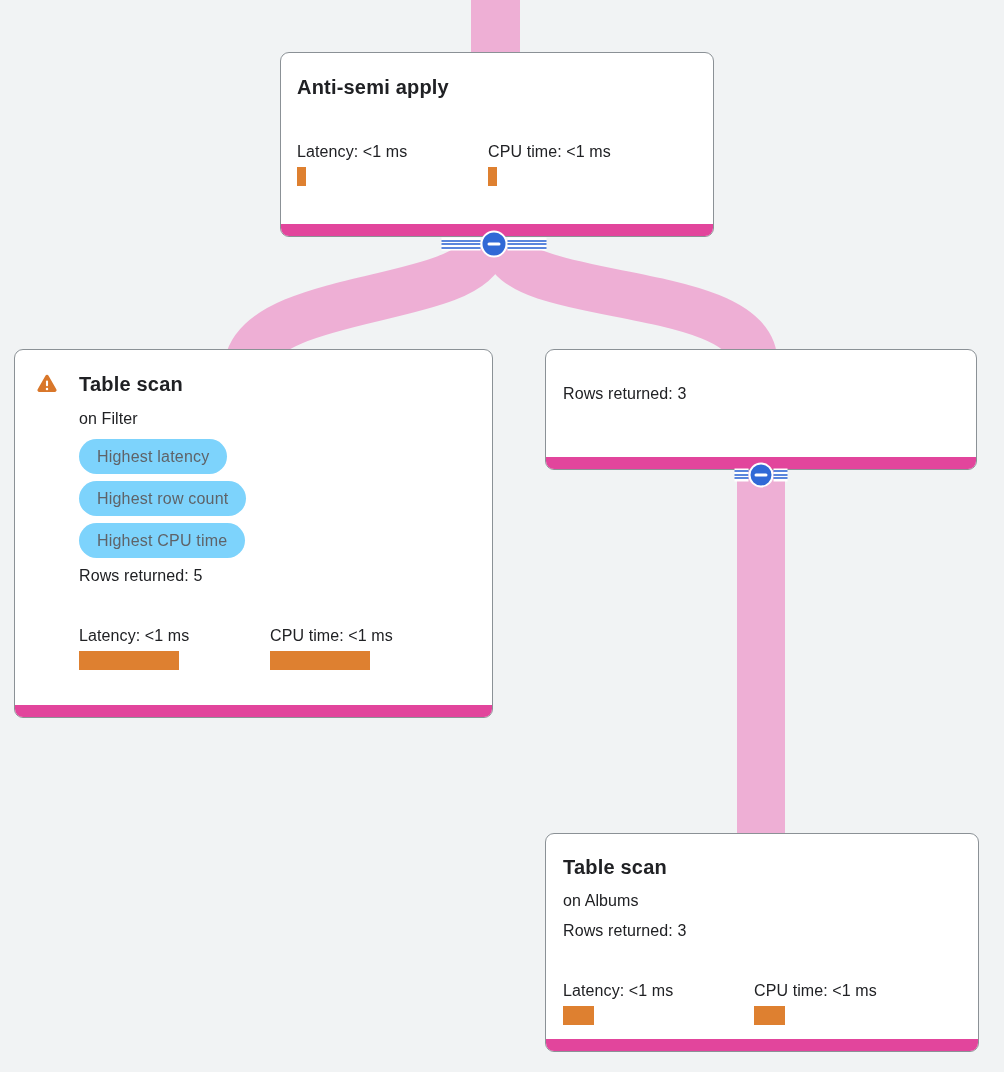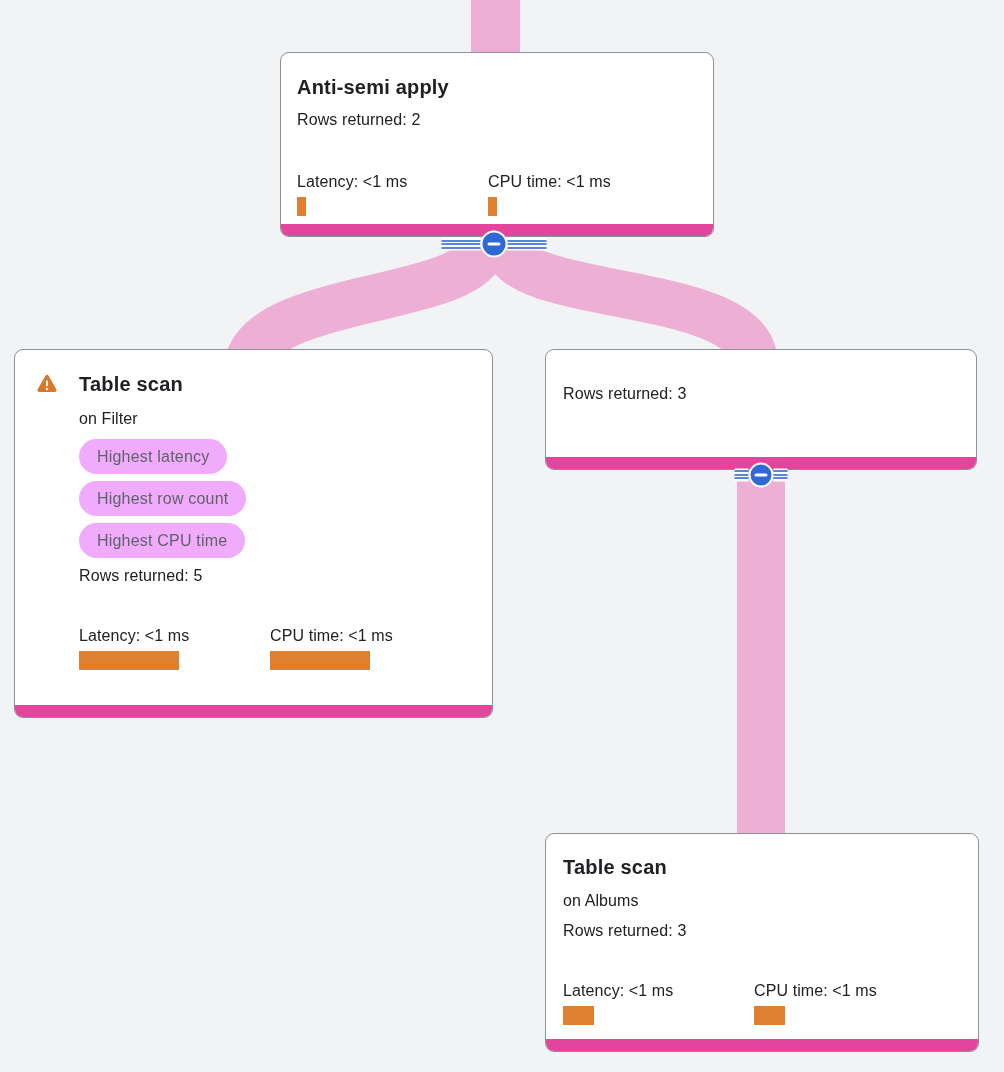--- a/index.html
+++ b/index.html
@@ -31,21 +31,21 @@
   }
   .card-line{font-size:16px;line-height:19px;color:#202124;letter-spacing:.1px;}
   .muted{color:#80868b;}
   .metrics{display:flex;}
   .metric{width:191px;}
   .metric-label{font-size:16px;line-height:18px;letter-spacing:.1px;margin-top:25px;}
   .metric-bar{height:19px;background:#de8030;margin-top:6px;}
 
   .chip{
     display:block;width:max-content;
-    background:#f0abfc;color:#5f6368;
+    background:#7dd3fc;color:#5f6368;
     font-size:16px;line-height:35px;letter-spacing:.2px;
     height:35px;padding:0 18px;border-radius:18px;
     margin-bottom:7px;
   }
 
   
   .card1{left:280px;top:52px;width:434px;height:185px;padding:22px 16px;}
   .card1 .card-line{margin-top:11px;}
   .card1 .metrics{margin-top:19px;}
 
@@ -105,21 +105,20 @@
 
   <svg class="edges" width="1004" height="1072" viewBox="0 0 1004 1072">
     <rect x="471" y="0" width="49" height="58" fill="#eeafd5"></rect>
     <path d="M 483 249 C 467 303, 264 293, 248 363" fill="none" stroke-width="47" stroke="#eeafd5"></path>
     <path d="M 507 249 C 523 303, 754 285, 754 363" fill="none" stroke-width="47" stroke="#eeafd5"></path>
     <rect x="737" y="455" width="48" height="382" fill="#eeafd5"></rect>
   </svg>
 
   <div class="card card1">
     <div class="card-title">Anti-semi apply</div>
-    <div class="card-line">Rows returned: 2</div>
     <div class="metrics">
       <div class="metric">
         <div class="metric-label">Latency: &lt;1 ms</div>
         <div class="metric-bar" style="width: 9px;"></div>
       </div>
       <div class="metric">
         <div class="metric-label">CPU time: &lt;1 ms</div>
         <div class="metric-bar" style="width: 9px;"></div>
       </div>
     </div>

